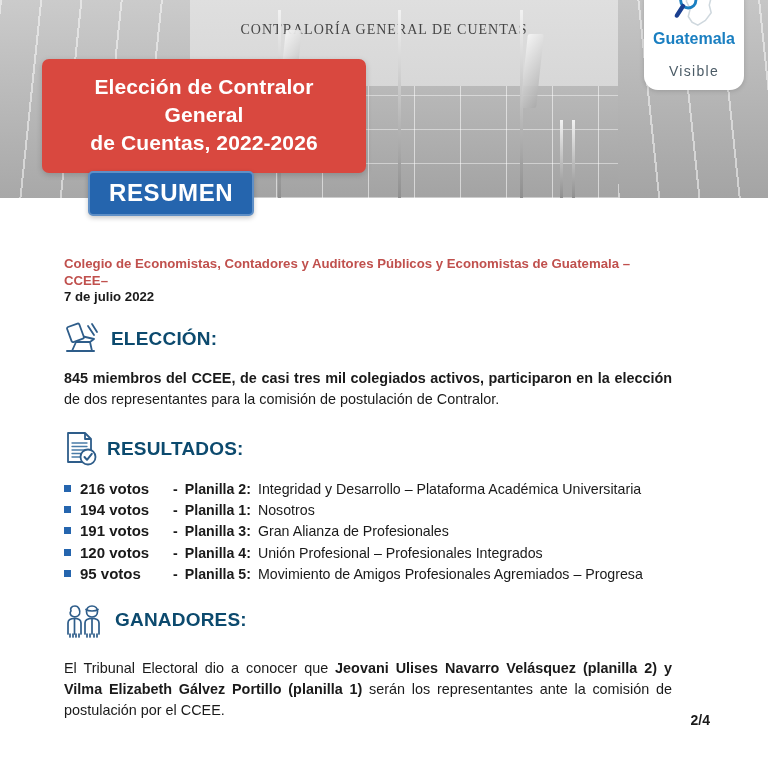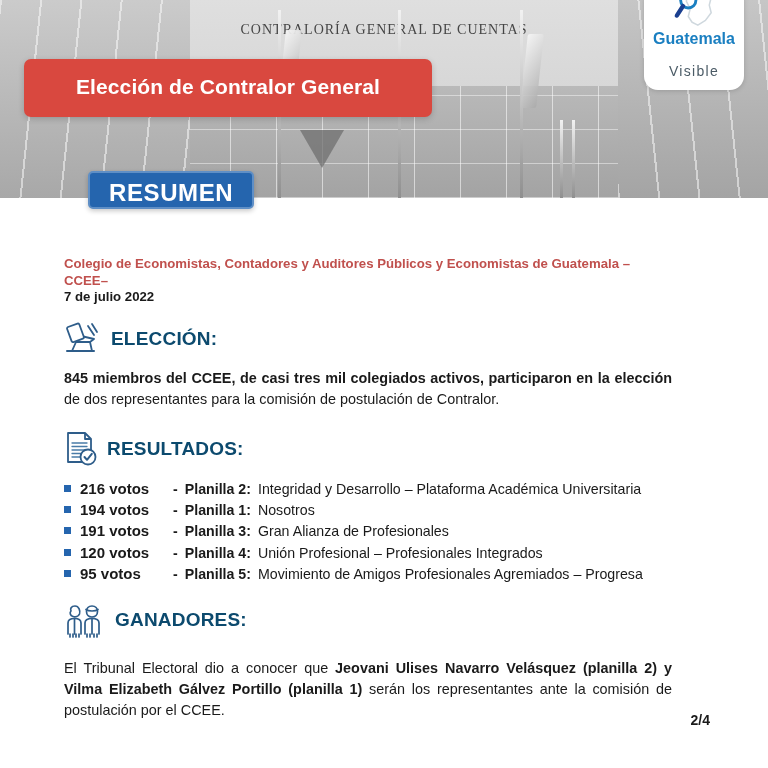--- a/index.html
+++ b/index.html
@@ -118,23 +118,23 @@
     width: 0; height: 0;
     border-left: 22px solid transparent;
     border-right: 22px solid transparent;
     border-top: 38px solid #6f6f6f;
     opacity: .75;
   }
 
   
   .title-banner {
     position: absolute;
-    left: 24px;
+    left: 42px;
     top: 59px;
-    width: 408px;
+    width: 324px;
     padding: 14px 18px 16px;
     background: #d9483f;
     border-radius: 7px;
     box-sizing: border-box;
     text-align: center;
     box-shadow: 0 2px 6px rgba(0,0,0,.18);
   }
   .title-banner .line {
     color: #ffffff;
     font-size: 21px;
@@ -144,21 +144,21 @@
   }
 
   
   .resumen-tab {
     position: absolute;
     left: 88px;
     top: 171px;
     background: #2565ae;
     border: 2px solid #5f8fc6;
     border-radius: 5px;
-    padding: 6px 19px 0;
+    padding: 6px 19px 7px;
     color: #ffffff;
     font-size: 24px;
     font-weight: bold;
     letter-spacing: .6px;
     box-shadow: 0 2px 5px rgba(0,0,0,.22);
   }
 
   
   .logo-card {
     position: absolute;
@@ -289,20 +289,21 @@
     <div class="pole" style="left:520px;"></div>
     <div class="pole" style="left:560px;top:120px;"></div>
     <div class="pole" style="left:572px;top:120px;"></div>
     <div class="flag" style="left:282px;top:30px;"></div>
     <div class="flag" style="left:524px;top:34px;"></div>
     <div class="cone"></div>
   </div>
 
   <div class="title-banner">
     <div class="line">Elección de Contralor General</div>
+    <div class="line">de Cuentas, 2022-2026</div>
   </div>
 
   <div class="logo-card">
     <svg class="logo-mark" viewBox="0 0 52 44">
       <path d="M20 3 L30 2 L36 7 L40 5 L44 12 L42 20 L44 28 L38 36 L30 41 L24 38 L20 32 L22 24 L18 16 Z" fill="none" stroke="#cfd8de" stroke-width="1.6" stroke-linejoin="round"></path>
       <circle cx="20" cy="15" r="8" fill="none" stroke="#1a7fc1" stroke-width="3"></circle>
       <path d="M14.5 21 L8 31" stroke="#1a3f8f" stroke-width="4.5" stroke-linecap="round"></path>
     </svg>
     <div class="logo-name">Guatemala</div>
     <div class="logo-sub">Visible</div>

